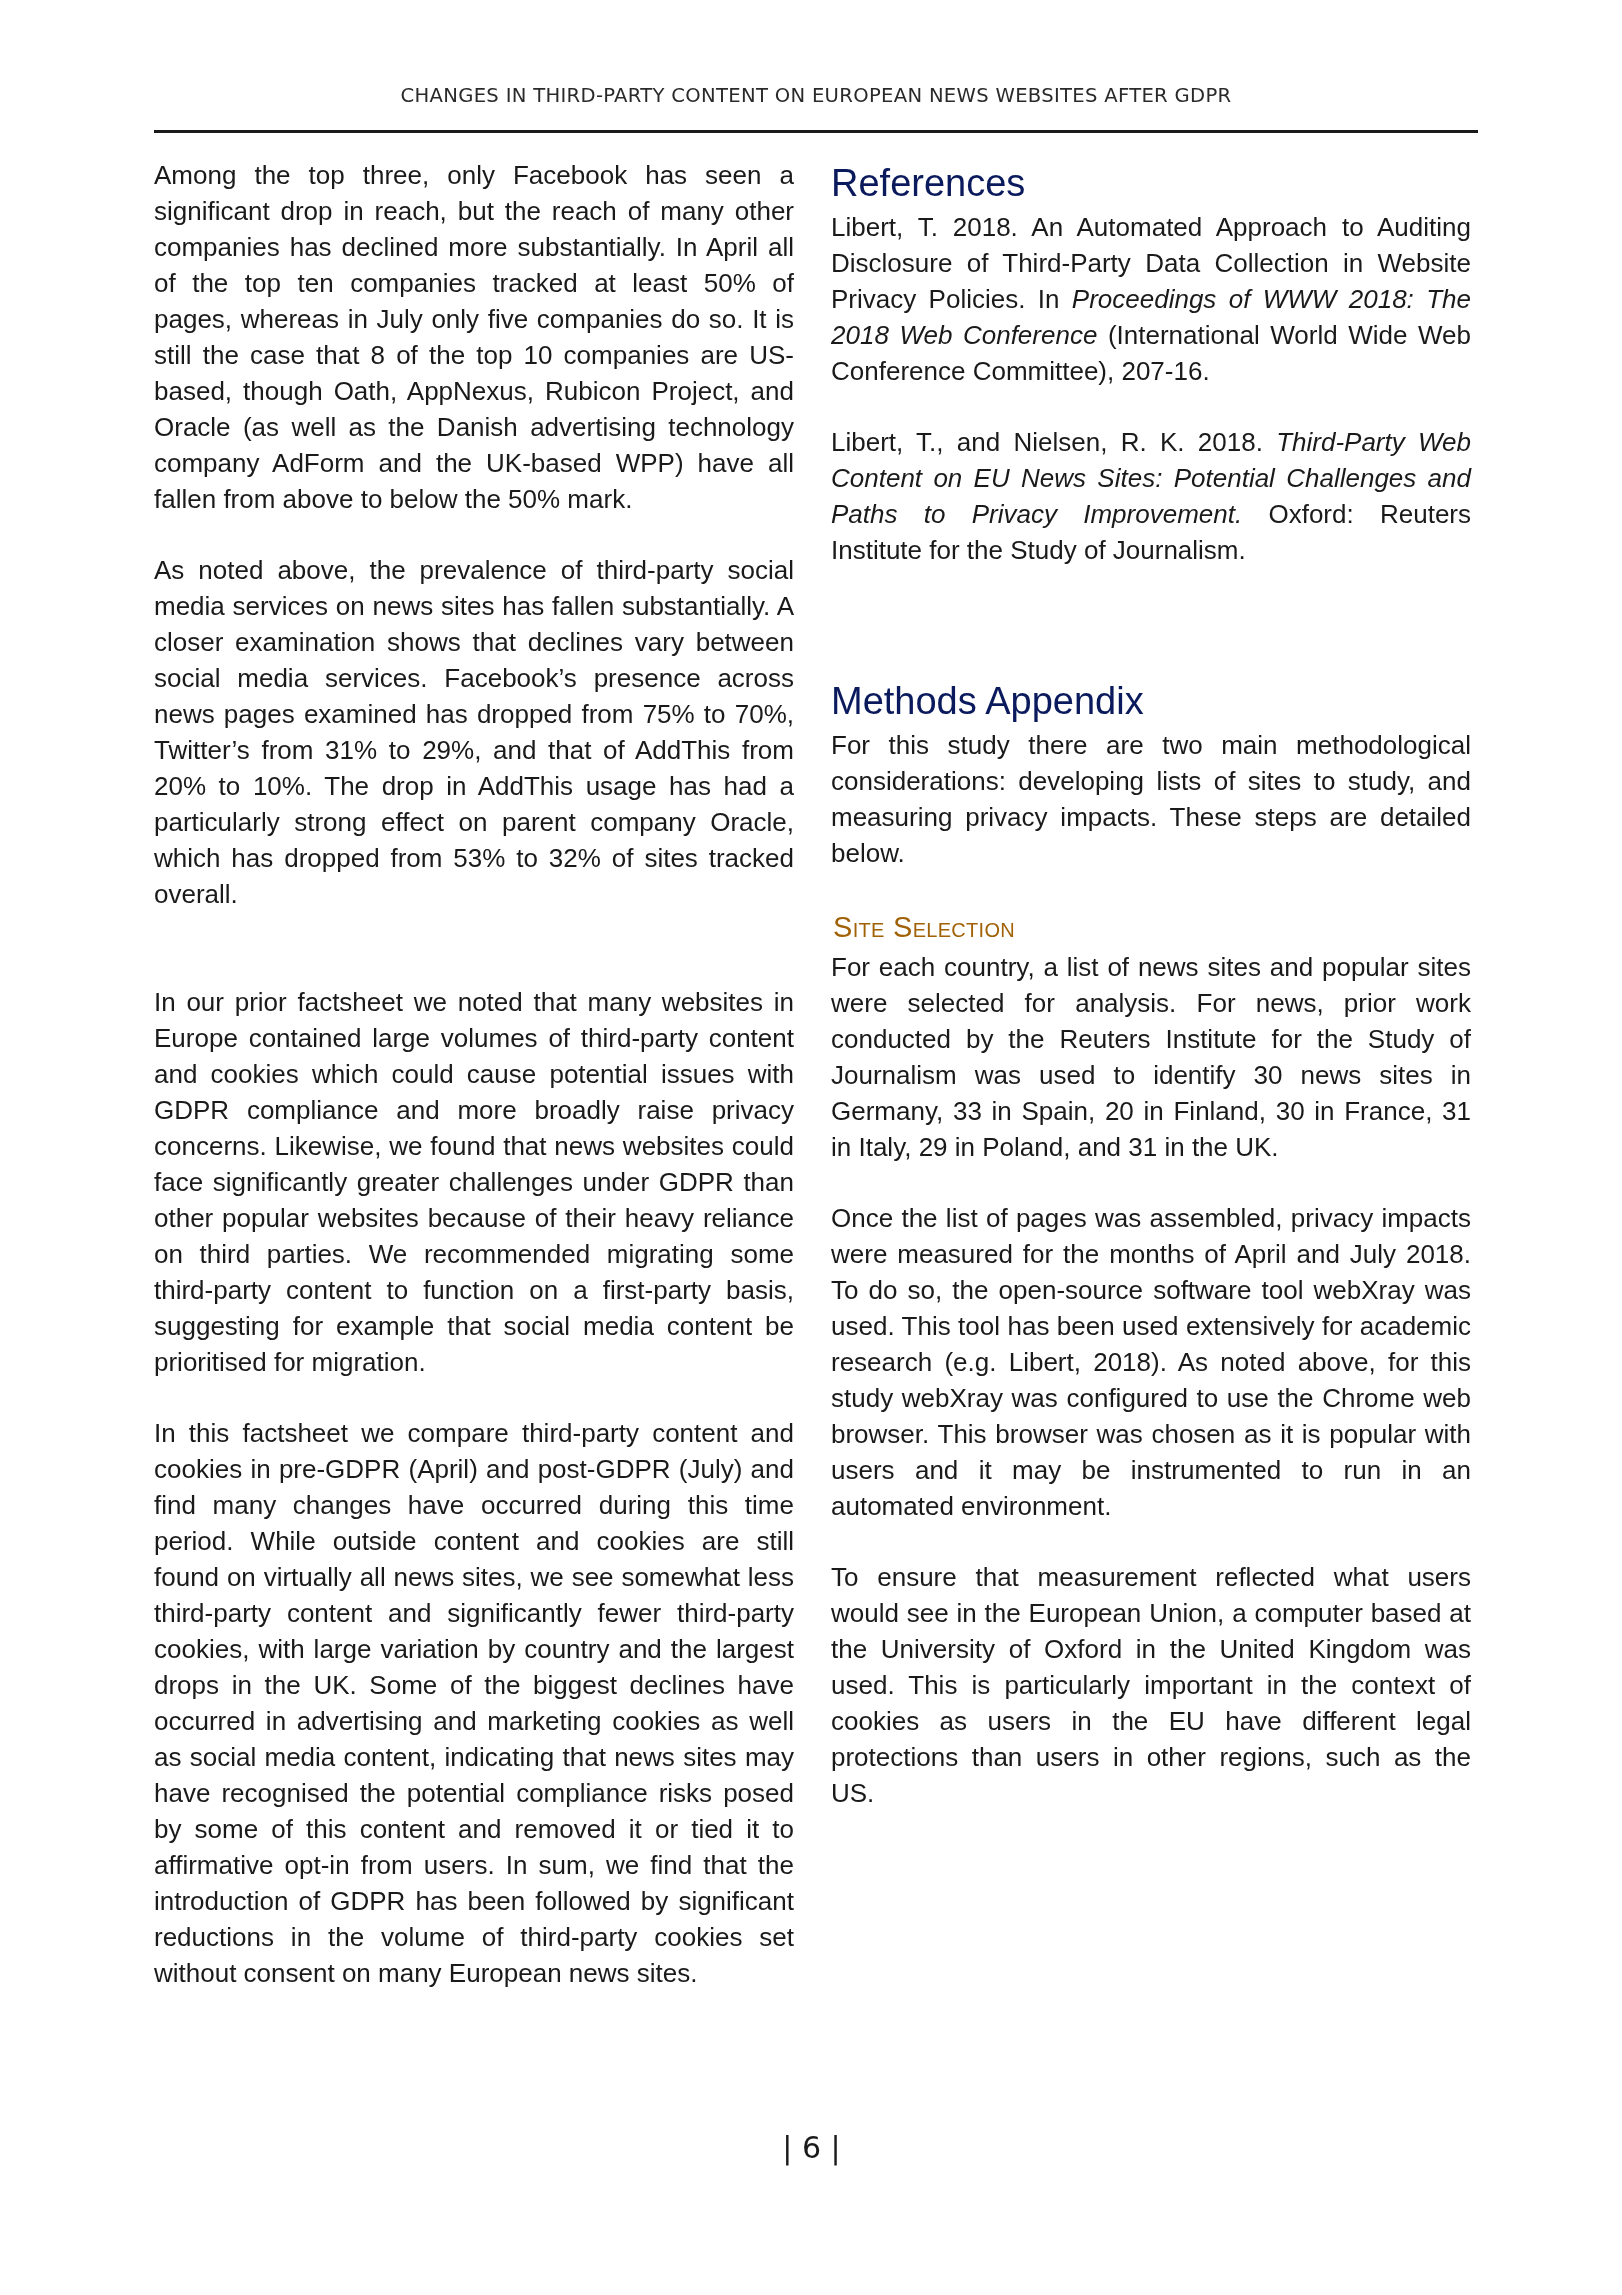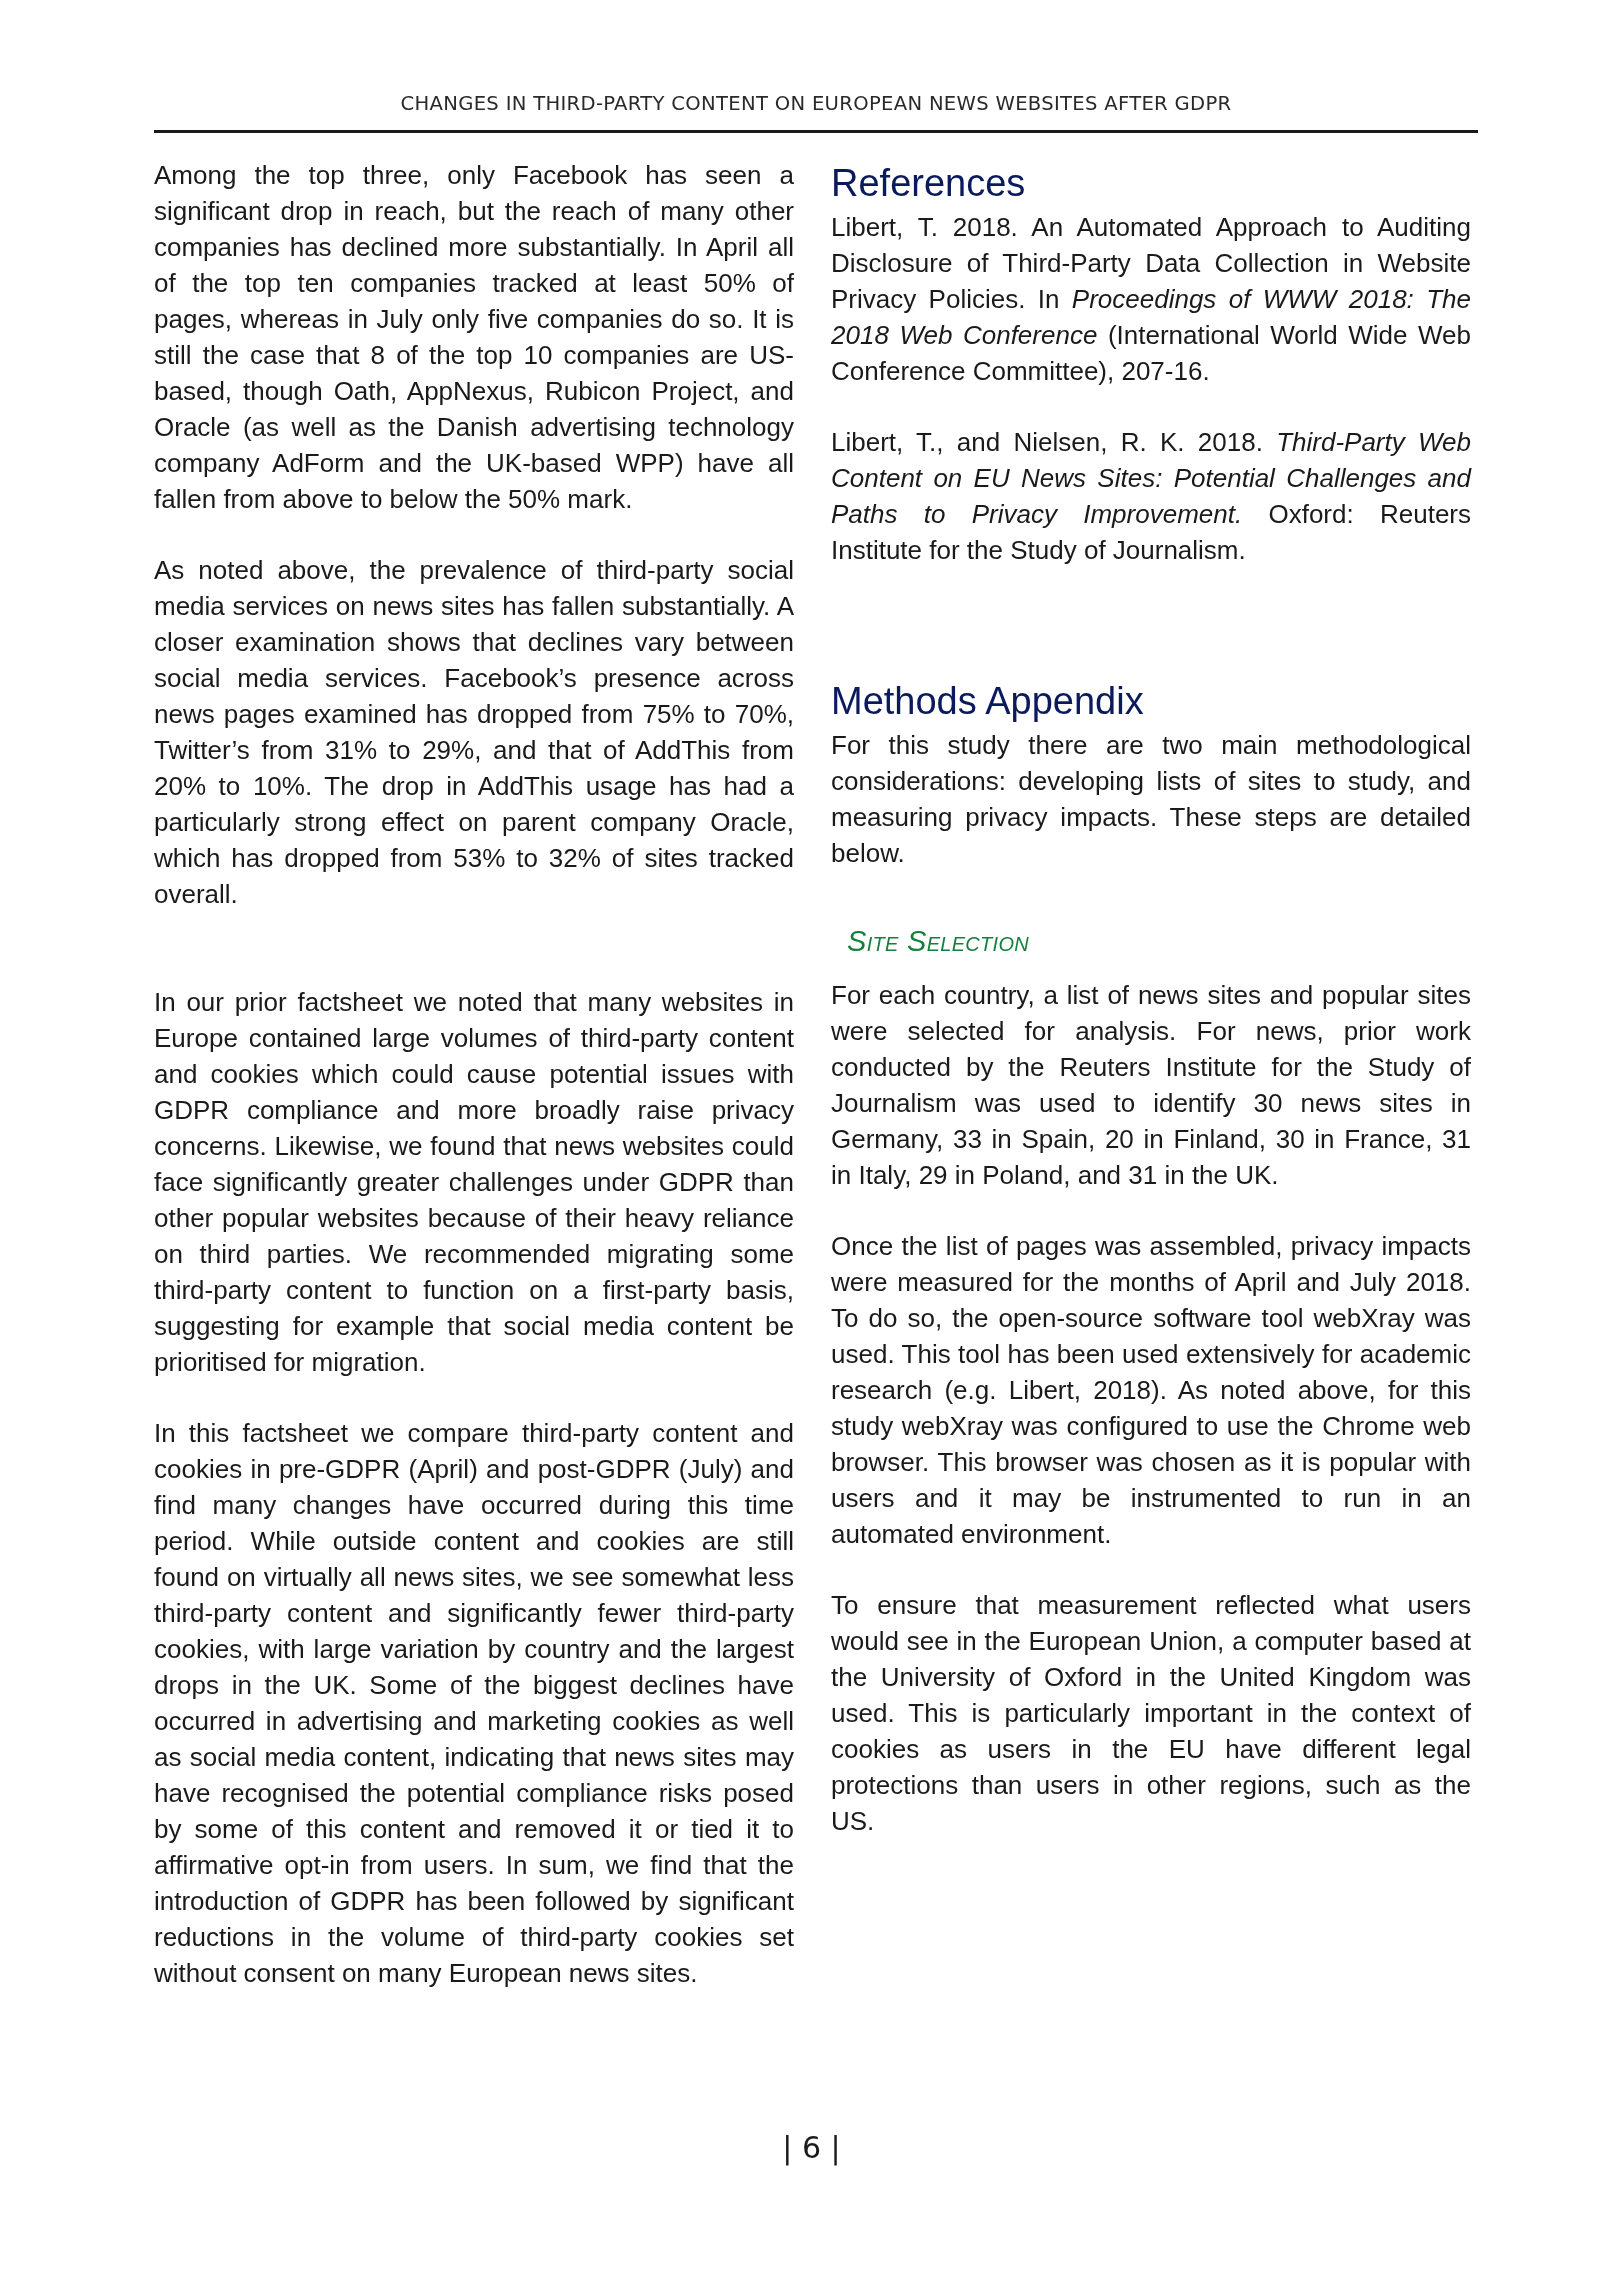--- a/index.html
+++ b/index.html
@@ -1,21 +1,21 @@
 <!DOCTYPE html>
 <html style="font-size:10.5px"><head>
 <meta charset="utf-8">
 <style>
   html, body { margin: 0; padding: 0; background: #ffffff; }
   body {
     width: 1623px; height: 2295px; position: relative; overflow: hidden;
     font-family: "Liberation Sans", sans-serif; color: #1a1a1a;
   }
   .running-header {
-    position: absolute; left: 154px; top: 92px; width: 1324px;
+    position: absolute; left: 154px; top: 84px; width: 1324px;
     text-align: center; font-size: 19.6px; letter-spacing: 0.3px; color: #2a2a2a;
     font-family: "DejaVu Sans", sans-serif; font-weight: normal;
   }
   .header-rule {
     position: absolute; left: 154px; top: 130px; width: 1324px; height: 2.6px;
     background: #1a1a1a;
   }
   .col {
     position: absolute; top: 157px; width: 640px;
     font-size: 26px; line-height: 36px; text-align: justify;
@@ -23,24 +23,23 @@
   .col-left { left: 154px; }
   .col-right { left: 831px; }
   .col p { margin: 0; }
   .gap-para { height: 35px; }
   .gap-section { height: 72px; }
   h2 {
     margin: 0; font-weight: normal; color: #0a1a5c;
     font-size: 38px; line-height: 52px;
   }
   h3 {
-    margin: 16px; font-weight: normal; color: #15803d;
+    margin: 2px; font-weight: normal; color: #a16207;
     font-size: 29px; line-height: 39px; font-variant: small-caps;
     letter-spacing: 0.3px;
-    font-style: italic;
   }
   em { font-style: italic; }
   .page-number {
     position: absolute; left: 746px; top: 2130px; width: 131px;
     text-align: center; font-size: 30px; color: #1a1a1a;
     font-family: "DejaVu Sans", sans-serif;
   }
 </style>
 </head>
 <body>

